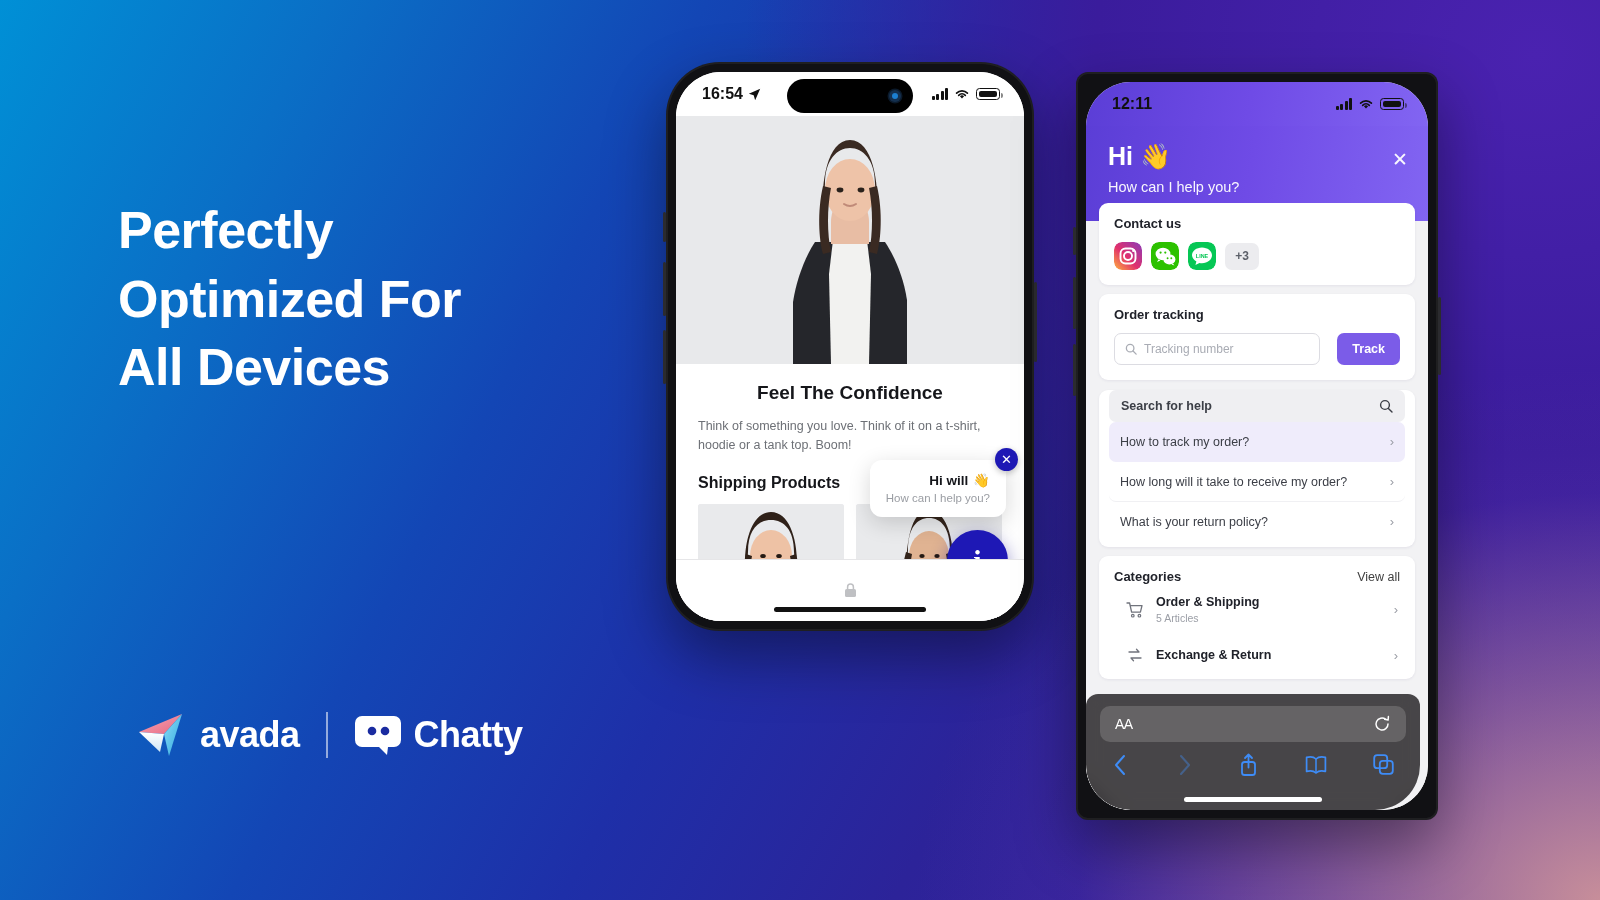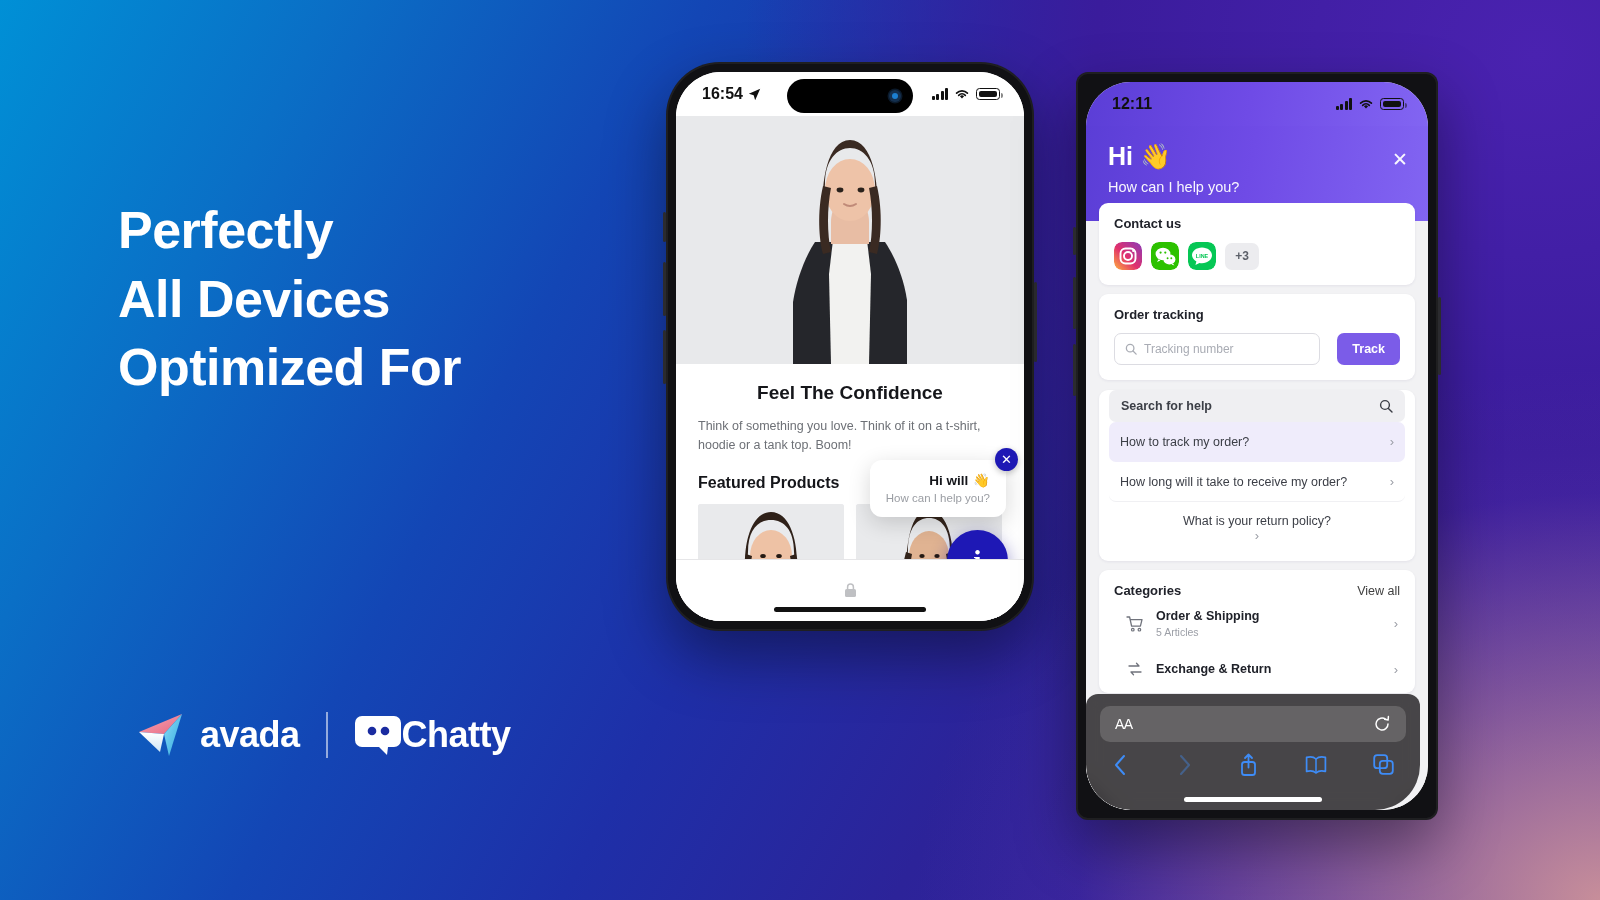--- a/index.html
+++ b/index.html
@@ -27,21 +27,21 @@
     letter-spacing:-0.5px;
   }
   .headline .l { display:block; }
 
   
   .brand { position:absolute; left:138px; top:712px; display:flex; align-items:center; gap:26px; }
   .brand-avada { display:flex; align-items:center; gap:10px; }
   .plane { width:52px; height:46px; flex:none; }
   .brand-word { color:#fff; font-size:36px; font-weight:bold; letter-spacing:-0.5px; }
   .brand-sep { width:2px; height:46px; background:rgba(255,255,255,0.55); }
-  .brand-chatty { display:flex; }
+  .brand-chatty { display:flex; gap:12px; }
   .chat-ic { width:48px; height:42px; flex:none; }
 
   
   .phone {
     position:absolute;
     border-radius:54px;
     background:#111114;
     padding:10px;
     box-shadow:0 26px 60px rgba(0,0,0,0.40), 0 0 0 2px rgba(255,255,255,0.06) inset;
   }
@@ -171,21 +171,21 @@
     display:flex; align-items:center; justify-content:space-between; padding:0 12px;
   }
   .searchbox span { font-size:12.5px; color:#3b3e46; font-weight:bold; }
   .faq { padding:0 10px 6px; }
   .faq-item {
     display:flex; align-items:center; justify-content:space-between;
     padding:12px 11px; font-size:12.5px; color:#3b3e46; border-radius:7px; cursor:pointer;
     border-bottom:1px solid #f0f0f3;
   }
   .faq-item.active { background:#efecfb; border-bottom-color:transparent; }
-  .faq-item:last-child { border-bottom:none;flex-direction:column; }
+  .faq-item:last-child { border-bottom:none; }
   .chev { color:#9b9ea6; font-size:13px; }
 
   .cat-head { display:flex; align-items:center; justify-content:space-between; }
   .cat-view { color:#404040; font-size:12.5px; cursor:pointer; }
   .cat-item { display:flex; align-items:center; gap:12px; padding:11px 2px 11px 12px; cursor:pointer; }
   .cat-ic { width:18px; height:18px; flex:none; color:#70737c; }
   .cat-txt { flex:1; }
   .cat-n { font-size:12.5px; font-weight:bold; color:#20222a; }
   .cat-c { font-size:10.5px; color:#9b9ea6; margin-top:3px; }
 
@@ -206,22 +206,22 @@
   .home-ind-dark { position:absolute; left:50%; transform:translateX(-50%); bottom:8px; width:138px; height:5px; border-radius:3px; background:#fff; }
 </style>
 </head>
 <body>
 
 <div class="bg"></div>
 
 <div class="left-copy">
   <h1 class="headline">
     <span class="l">Perfectly</span>
+    <span class="l">Optimized For</span>
     <span class="l">All Devices</span>
-    <span class="l">Optimized For</span>
   </h1>
 </div>
 
 <div class="brand">
   <div class="brand-avada">
     <svg class="plane" viewBox="0 0 52 46">
       <defs>
         <linearGradient id="pg1" x1="0" y1="0" x2="1" y2="1">
           <stop offset="0" stop-color="#F6A8B8"></stop>
             <stop offset="1" stop-color="#E8677F"></stop>
@@ -300,21 +300,21 @@
           <path d="M132 62 C138 88 136 116 132 130 L124 128 C128 110 128 84 124 64 Z" fill="#3a2a22"></path>
           <ellipse cx="95" cy="66" rx="3.4" ry="2.4" fill="#2a211b"></ellipse>
           <ellipse cx="116" cy="66" rx="3.4" ry="2.4" fill="#2a211b"></ellipse>
           <path d="M99 80 Q105 84 111 80" stroke="#c08a78" stroke-width="2" fill="none" stroke-linecap="round"></path>
         </svg>
       </div>
 
       <div class="store-body">
         <div class="store-title">Feel The Confidence</div>
         <div class="store-sub">Think of something you love. Think of it on a t-shirt, hoodie or a tank top. Boom!</div>
-        <div class="store-feat">Featured Products</div>
+        <div class="store-feat">Shipping Products</div>
         <div class="prod-grid">
           <div class="prod">
             <svg class="person" viewBox="0 0 150 200">
               <rect width="150" height="200" fill="#e9eaec"></rect>
               <path d="M60 96 L90 96 L102 118 L100 176 L50 176 L48 118 Z" fill="#157F8A"></path>
               <path d="M46 176 L104 176 L106 200 L44 200 Z" fill="#1b1c20"></path>
               <path d="M59 82 C59 72 66 66 75 66 C84 66 91 72 91 82 L91 100 L59 100 Z" fill="#e5b99b"></path>
               <ellipse cx="75" cy="52" rx="21" ry="26" fill="#eec2a5"></ellipse>
               <path d="M52 48 C52 26 62 16 75 16 C88 16 98 26 98 48 L100 74 C104 44 96 8 75 8 C54 8 46 44 50 74 Z" fill="#2f2119"></path>
               <path d="M50 50 C42 78 44 108 50 124 L58 120 C52 102 52 72 56 52 Z" fill="#2f2119"></path>

